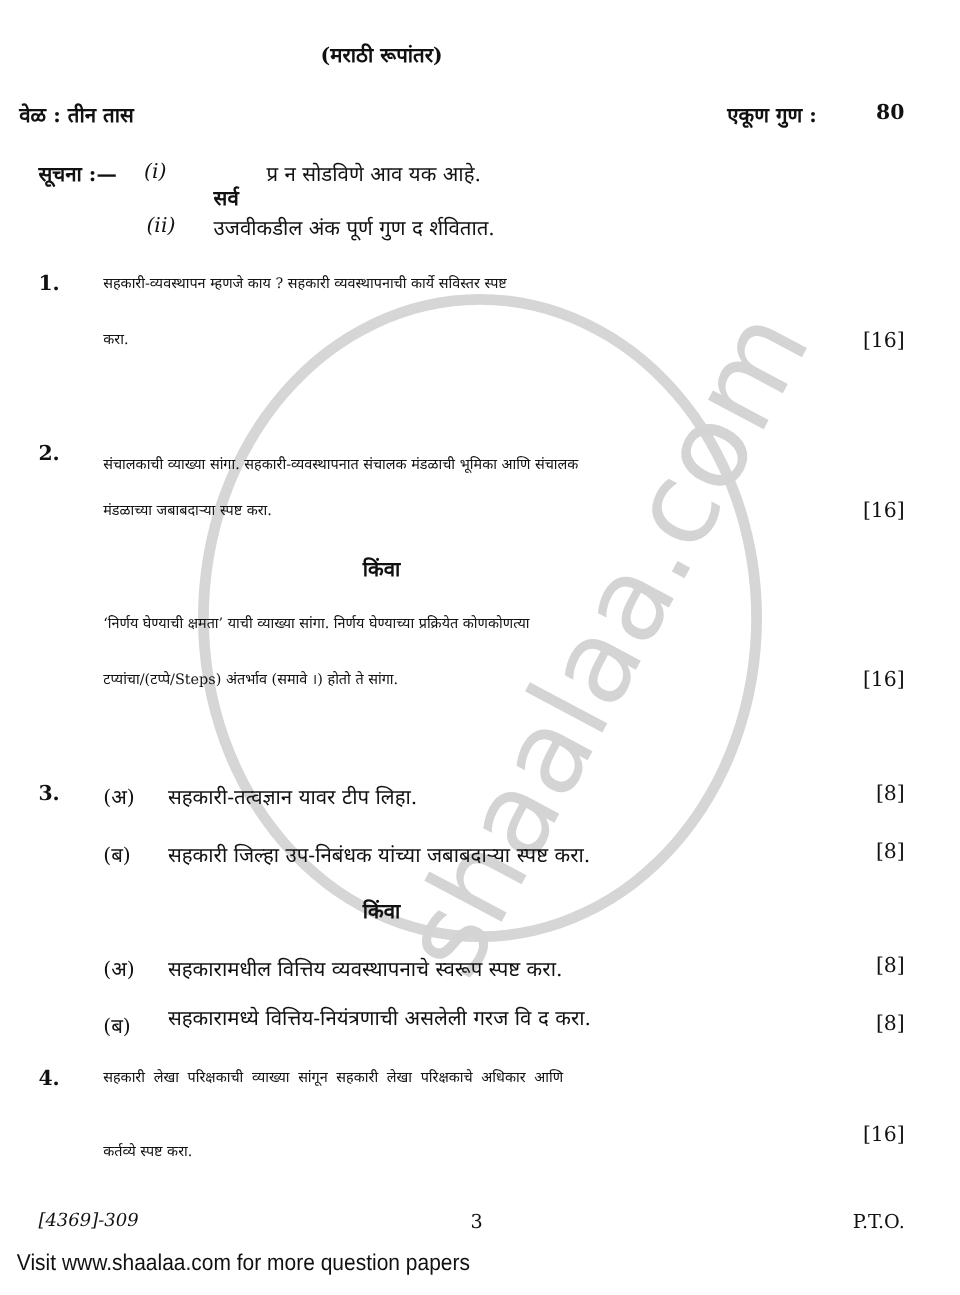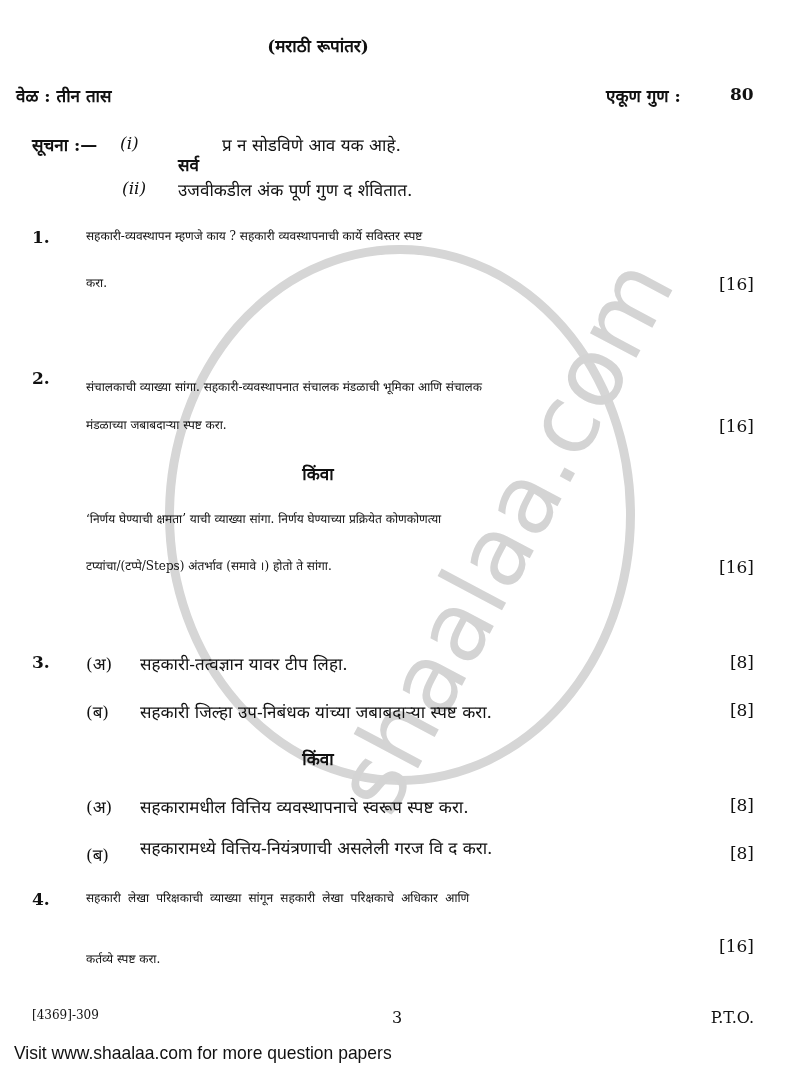--- a/index.html
+++ b/index.html
@@ -79,19 +79,19 @@
 
     <div class="sub-label" style="top:843px;">(ब)</div>
     <div class="sub-text" style="top:836px;text-align:center;">सहकारामध्ये वित्तिय-नियंत्रणाची असलेली गरज वि द करा.</div>
     <div class="marks" style="top:843px;">[8]</div>
 
     <div class="num" style="top:889px;">4.</div>
     <div class="body-text" style="top:889px;font-family:Liberation Mono, monospace;">सहकारी लेखा परिक्षकाची व्याख्या सांगून सहकारी लेखा परिक्षकाचे अधिकार आणि</div>
     <div class="body-text" style="top:936px;margin-top:14px;">कर्तव्ये स्पष्ट करा.</div>
     <div class="marks" style="top:936px;">[16]</div>
 
-    <div class="line" style="left:32px; top:1008px; font-size:12px;">[4369]-309</div>
+    <div class="line" style="left:32px; top:1008px; font-size:15px;font-style:italic;">[4369]-309</div>
     <div class="line" style="left:392px; top:1008px; font-size:16px;">3</div>
     <div class="line" style="right:46px; top:1008px; font-size:16px;">P.T.O.</div>
 
     <div class="footer-note">Visit www.shaalaa.com for more question papers</div>
   </div>
 </div>
 
 </body></html>

